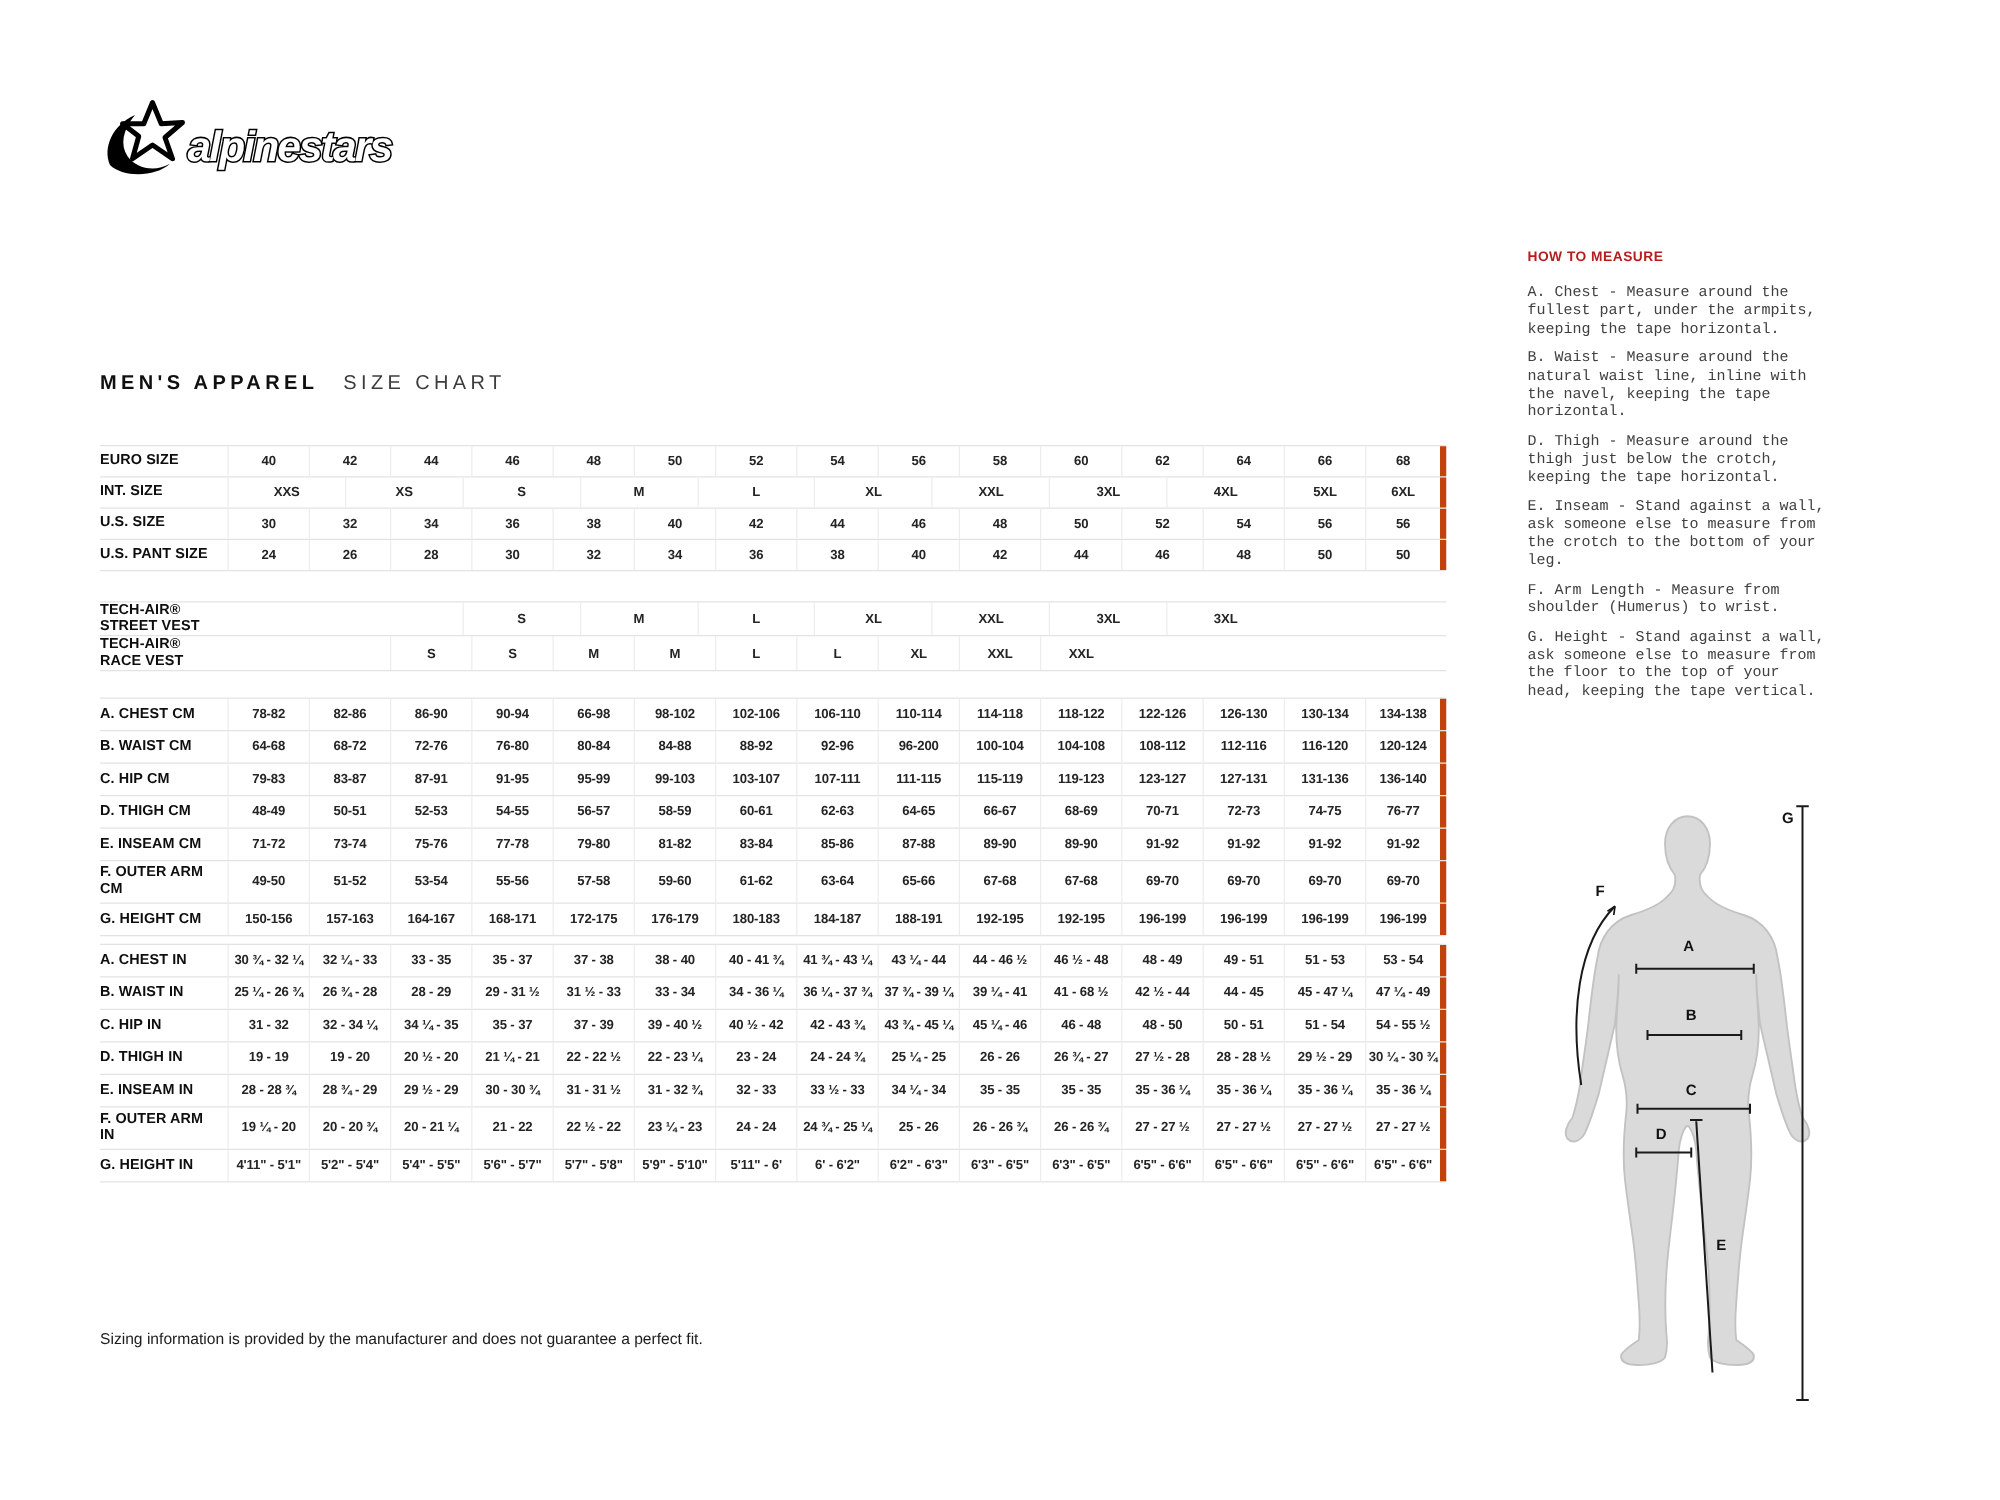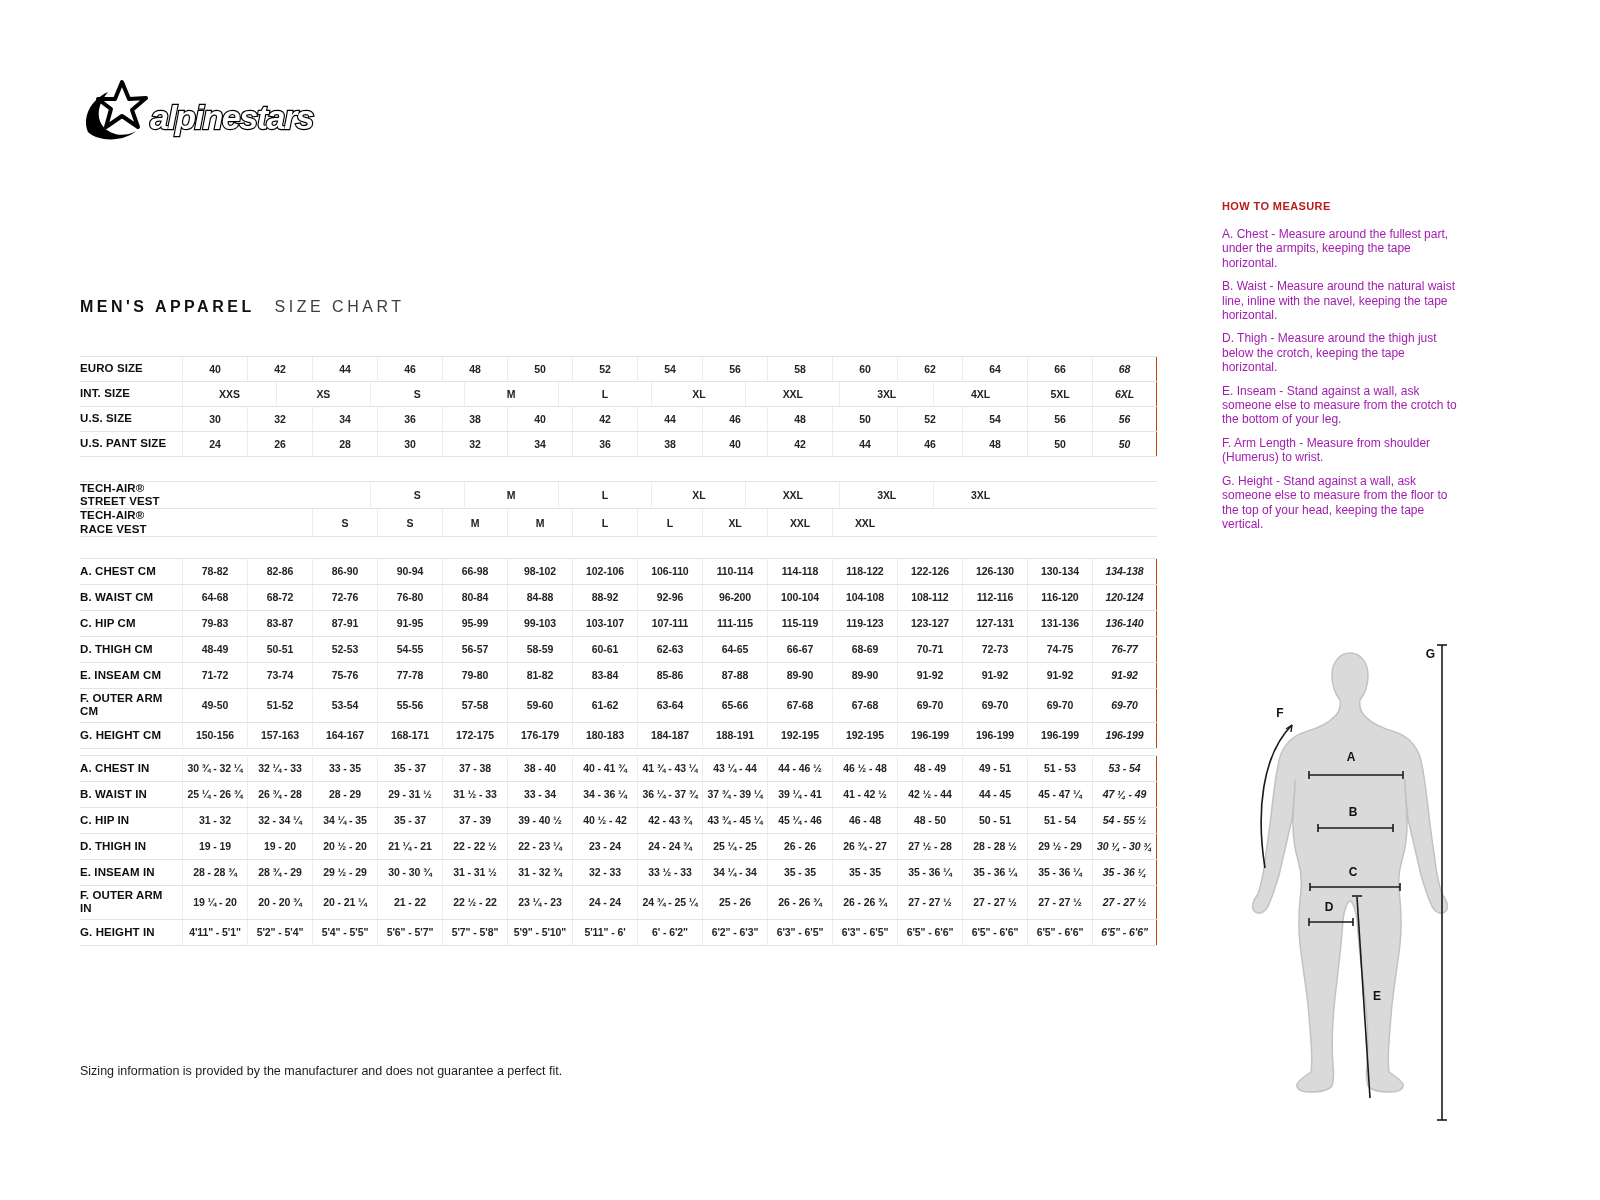--- a/index.html
+++ b/index.html
@@ -25,27 +25,27 @@
   .gap-tech .trow{min-height:26px;}
   .gap-cm{margin-top:21px;}
   .gap-cm .trow,.gap-in .trow{min-height:25px;}
   .gap-in{margin-top:6px;}
   .trow.tall{min-height:33px;}
   .tlabel{font-size:11.5px;letter-spacing:.1px;color:#0e0e0e;line-height:1.15;
           padding-right:8px;text-transform:uppercase;}
   .tcell{align-self:stretch;display:flex;align-items:center;justify-content:center;
          text-align:center;font-size:10.5px;color:#242424;letter-spacing:-.1px;
          border-left:1px solid #ededed;white-space:nowrap;}
-  .tcell:not(.empty):last-child{border-right:1px solid #c2410c;font-style:italic;}
+  .tcell:not(.empty):last-child{border-right:5px solid #c2410c;}
   .tcell.empty{border-left:none;}
 
   
   .howto{position:absolute;left:1222px;top:200px;width:238px;}
   .howto h3{margin:0 0 15px 0;font-size:11px;letter-spacing:.4px;color:#b91c1c;}
-  .howto p{margin:0 0 9px 0;font-size:12px;line-height:14.4px;color:#a21caf;}
+  .howto p{margin:0 0 9px 0;font-size:12px;line-height:14.4px;color:#404040;font-family:Liberation Mono, monospace;}
 
   
   .figure{position:absolute;left:1235px;top:628px;width:230px;height:500px;}
   .figure text{font-family:"Liberation Sans",sans-serif;font-weight:bold;font-size:12px;fill:#111;}
 
   
   .footer{position:absolute;left:80px;top:1063px;font-size:12.5px;line-height:17.5px;color:#1c1c1c;}
 </style>
 </head>
 <body>
@@ -320,21 +320,21 @@
         <div class="tcell">25 ¼ - 26 ¾</div>
         <div class="tcell">26 ¾ - 28</div>
         <div class="tcell">28 - 29</div>
         <div class="tcell">29 - 31 ½</div>
         <div class="tcell">31 ½ - 33</div>
         <div class="tcell">33 - 34</div>
         <div class="tcell">34 - 36 ¼</div>
         <div class="tcell">36 ¼ - 37 ¾</div>
         <div class="tcell">37 ¾ - 39 ¼</div>
         <div class="tcell">39 ¼ - 41</div>
-        <div class="tcell">41 - 42 ½</div>
+        <div class="tcell">41 - 68 ½</div>
         <div class="tcell">42 ½ - 44</div>
         <div class="tcell">44 - 45</div>
         <div class="tcell">45 - 47 ¼</div>
         <div class="tcell">47 ¼ - 49</div>
       </div>
       <div class="trow">
         <div class="tlabel">C. HIP IN</div>
         <div class="tcell">31 - 32</div>
         <div class="tcell">32 - 34 ¼</div>
         <div class="tcell">34 ¼ - 35</div>

